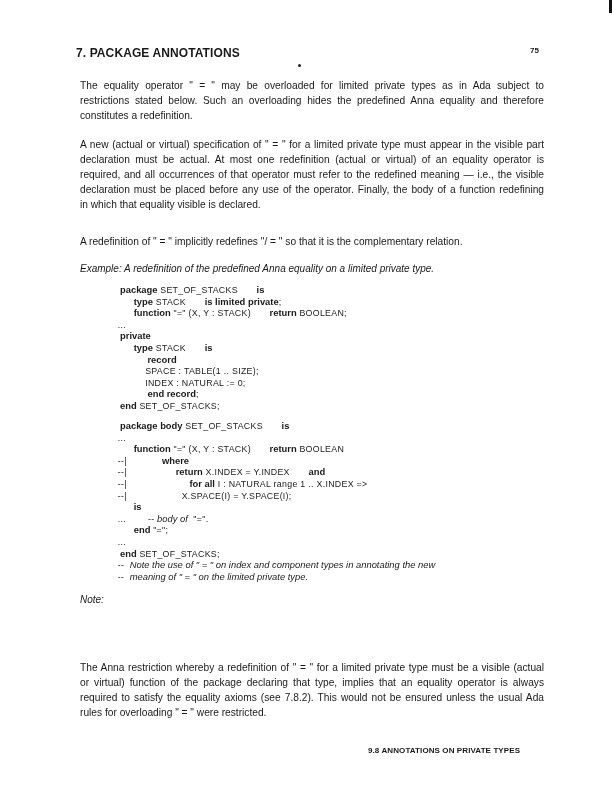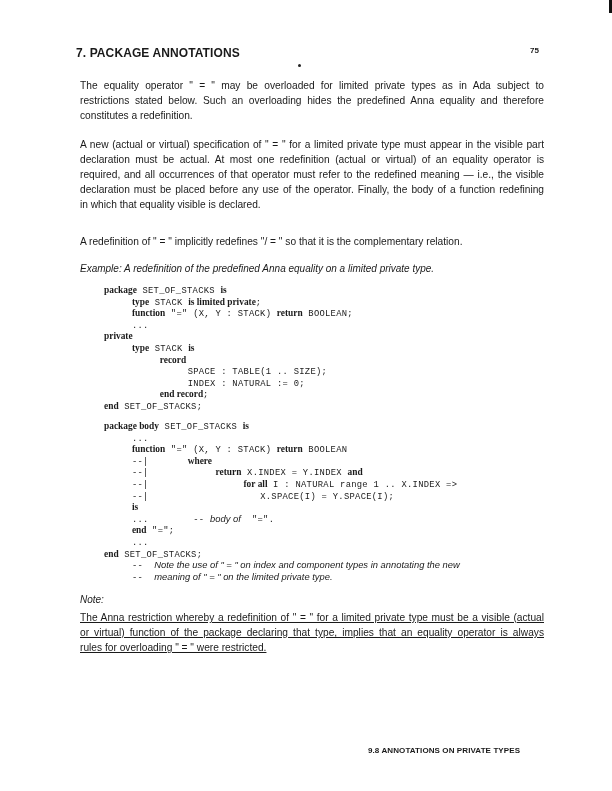--- a/index.html
+++ b/index.html
@@ -6,22 +6,22 @@
     body { width: 612px; height: 791px; position: relative; overflow: hidden; color: #1a1a1a; font-family: "Liberation Sans", sans-serif; }
     .abs { position: absolute; }
     .running-head { left: 76px; top: 46px; font-size: 12px; font-weight: bold; letter-spacing: 0.1px; }
     .page-num { right: 73px; top: 46px; font-size: 8px; font-weight: bold; margin-left: 22px; }
     .para { left: 80px; width: 464px; font-size: 10.2px; line-height: 15px; text-align: justify; }
     .para span.line { display: block; text-align-last: justify; white-space: nowrap; }
     .para span.line.last { text-align-last: left; }
     .italic-label { left: 80px; font-size: 10px; font-style: italic; }
     .code { left: 104px; font-size: 9.4px; line-height: 11.6px; white-space: pre; }
     .code .ln { display: block; height: 11.6px; }
-    .kw { font-family: Liberation Serif, serif; font-weight: bold; }
-    .id { font-family: Liberation Mono, monospace; font-size: 8.8px; letter-spacing: 0.3px; }
+    .kw { font-family: Liberation Sans, sans-serif; font-weight: bold; margin-left: 16px; }
+    .id { font-family: Liberation Sans, sans-serif; font-size: 8.8px; letter-spacing: 0.3px; }
     .cm { font-family: "Liberation Sans", sans-serif; font-style: italic; }
     .running-foot { left: 368px; top: 746px; font-size: 8px; font-weight: bold; letter-spacing: 0.1px; }
     .speck { position: absolute; background: #222; border-radius: 50%; }
     .edge-mark { position: absolute; right: 0; top: 0; width: 3px; height: 13px; background: #111; }
   </style>
 </head>
 <body>
 
 <div class="edge-mark"></div>
 <div class="speck" style="left:298px;top:64px;width:3px;height:3px;"></div>
@@ -47,19 +47,20 @@
   <span class="line last">A redefinition of " = " implicitly redefines "/ = " so that it is the complementary relation.</span>
 </div>
 
 <div class="abs italic-label" style="top:263px;">Example:  A redefinition of the predefined Anna equality on a limited private type.</div>
 
 <div class="abs code" style="top:284px;" id="code-spec"><span class="ln"><span class="kw">package</span><span class="id"> SET_OF_STACKS </span><span class="kw">is</span></span><span class="ln"><span class="id">     </span><span class="kw">type</span><span class="id"> STACK </span><span class="kw">is limited private</span><span class="id">;</span></span><span class="ln"><span class="id">     </span><span class="kw">function</span><span class="id"> "=" (X, Y : STACK) </span><span class="kw">return</span><span class="id"> BOOLEAN;</span></span><span class="ln"><span class="id">     ...</span></span><span class="ln"><span class="kw">private</span></span><span class="ln"><span class="id">     </span><span class="kw">type</span><span class="id"> STACK </span><span class="kw">is</span></span><span class="ln"><span class="id">          </span><span class="kw">record</span></span><span class="ln"><span class="id">               SPACE : TABLE(1 .. SIZE);</span></span><span class="ln"><span class="id">               INDEX : NATURAL := 0;</span></span><span class="ln"><span class="id">          </span><span class="kw">end record</span><span class="id">;</span></span><span class="ln"><span class="kw">end</span><span class="id"> SET_OF_STACKS;</span></span></div>
 <div class="abs code" style="top:420px;" id="code-body"><span class="ln"><span class="kw">package body</span><span class="id"> SET_OF_STACKS </span><span class="kw">is</span></span><span class="ln"><span class="id">     ...</span></span><span class="ln"><span class="id">     </span><span class="kw">function</span><span class="id"> "=" (X, Y : STACK) </span><span class="kw">return</span><span class="id"> BOOLEAN</span></span><span class="ln"><span class="id">     --|       </span><span class="kw">where</span></span><span class="ln"><span class="id">     --|            </span><span class="kw">return</span><span class="id"> X.INDEX = Y.INDEX </span><span class="kw">and</span></span><span class="ln"><span class="id">     --|                 </span><span class="kw">for all</span><span class="id"> I : NATURAL range 1 .. X.INDEX =&gt;</span></span><span class="ln"><span class="id">     --|                    X.SPACE(I) = Y.SPACE(I);</span></span><span class="ln"><span class="id">     </span><span class="kw">is</span></span><span class="ln"><span class="id">     ...        -- </span><span class="cm">body of</span><span class="id">  "=".</span></span><span class="ln"><span class="id">     </span><span class="kw">end</span><span class="id"> "=";</span></span><span class="ln"><span class="id">     ...</span></span><span class="ln"><span class="kw">end</span><span class="id"> SET_OF_STACKS;</span></span><span class="ln"><span class="id">     --  </span><span class="cm">Note the use of " = " on index and component types in annotating the new</span></span><span class="ln"><span class="id">     --  </span><span class="cm">meaning of " = " on the limited private type.</span></span></div>
 
 <div class="abs italic-label" style="top:594px;">Note:</div>
 
-<div class="abs para" style="top:610px;text-decoration:underline;">
+<div class="abs para" style="top:660px;">
   <span class="line">The Anna restriction whereby a redefinition of " = " for a limited private type must be a visible (actual</span>
   <span class="line">or virtual) function of the package declaring that type, implies that an equality operator is always</span>
+  <span class="line">required to satisfy the equality axioms (see 7.8.2).  This would not be ensured unless the usual Ada</span>
   <span class="line last">rules for overloading " = " were restricted.</span>
 </div>
 
 <div class="abs running-foot">9.8 ANNOTATIONS ON PRIVATE TYPES</div>
 
 </body></html>

